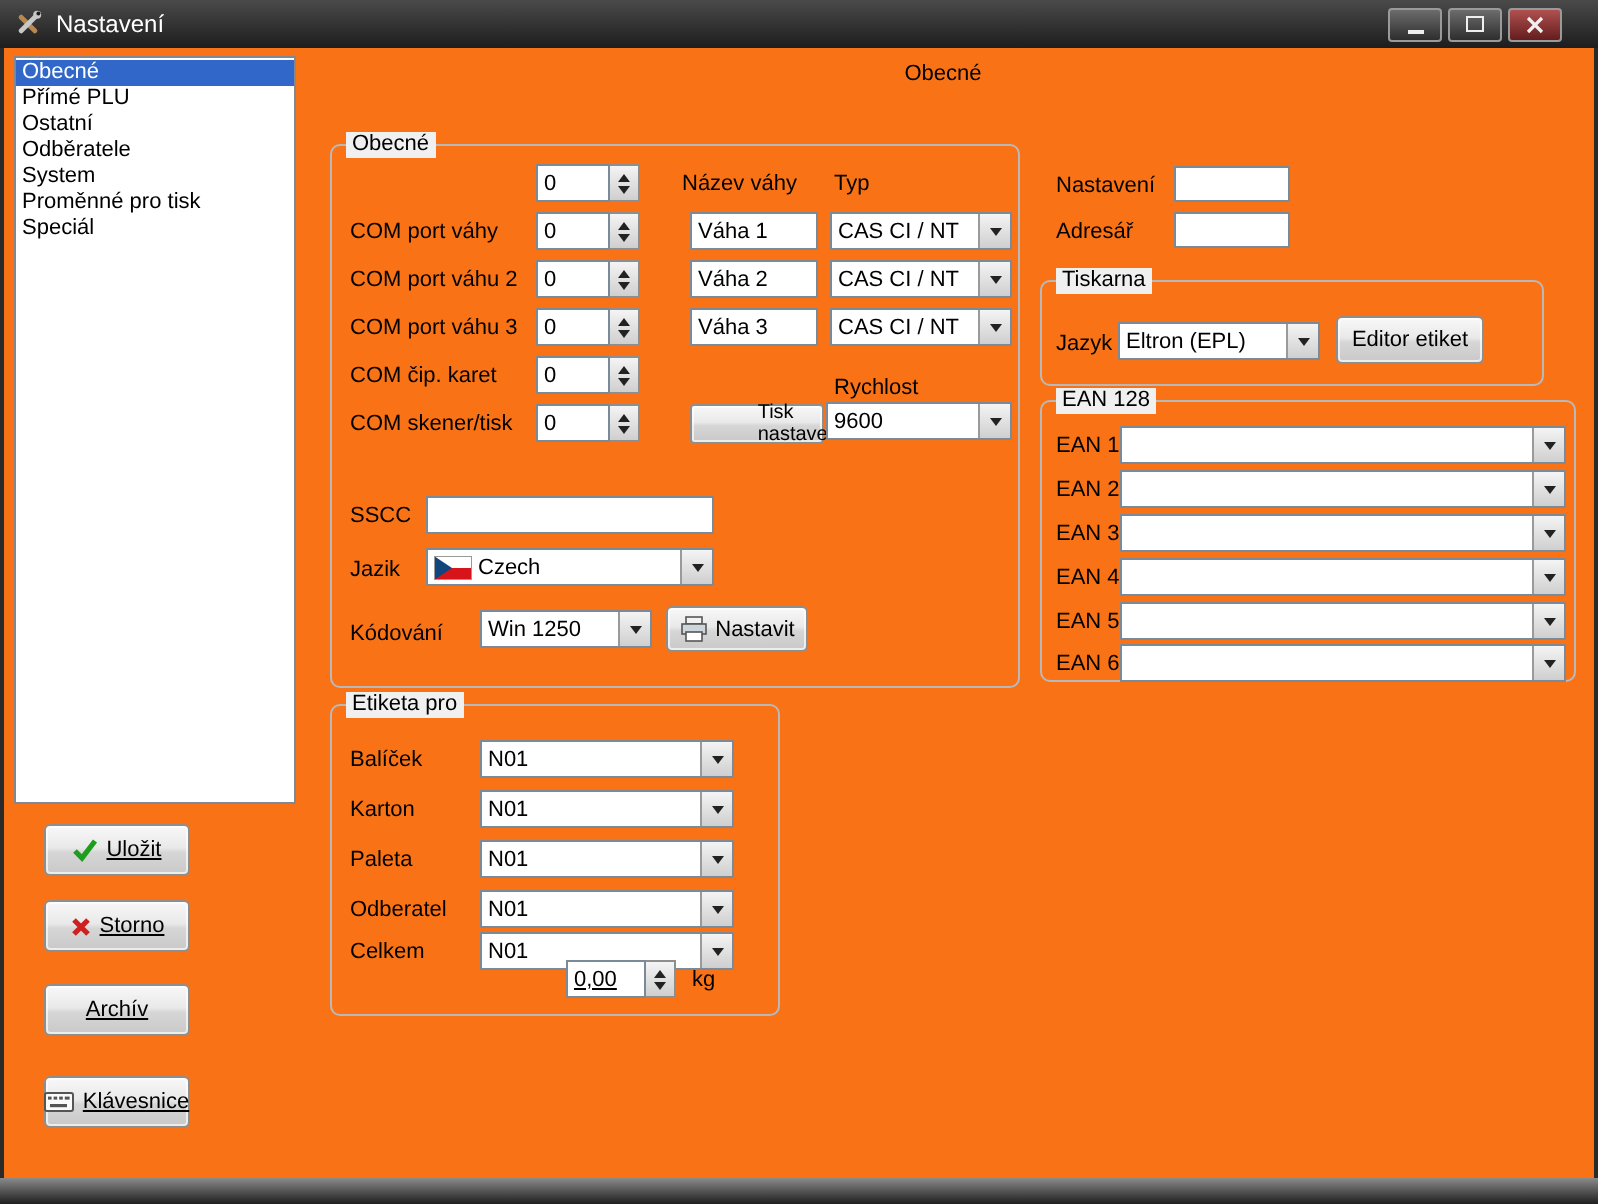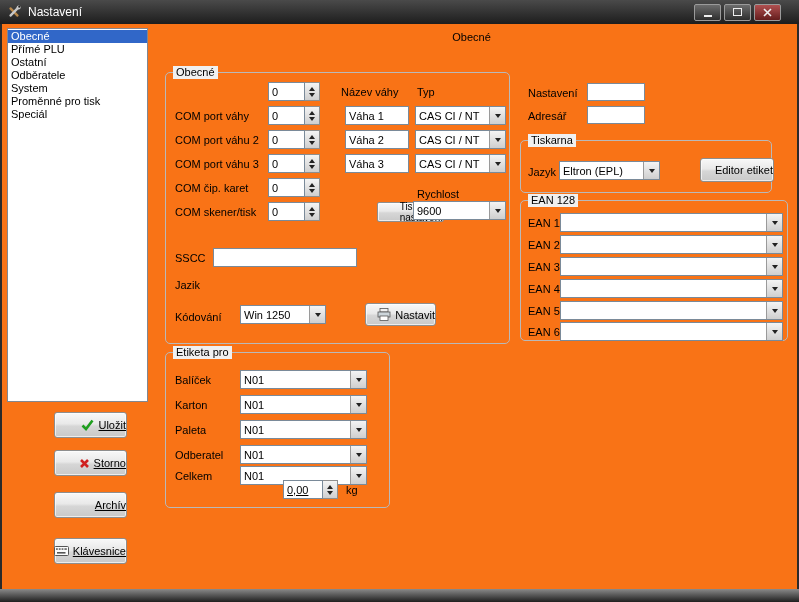--- a/index.html
+++ b/index.html
@@ -18,24 +18,24 @@
   .winbtn.close { background:linear-gradient(#b05050,#641d1d); }
   .min-glyph { width:8px; height:2px; background:#eee; margin-top:7px; }
   .max-glyph { width:9px; height:8px; border:1px solid #eee; }
   .side-border { position:absolute; top:24px; bottom:0; width:2px; background:#2a2a2a; z-index:15; }
   .bottom-bar { position:absolute; left:0; bottom:0; width:799px; height:13px;
                 background:linear-gradient(#8a8a8a,#1f1f1f); z-index:15; }
   .listbox { position:absolute; left:7px; top:28px; width:141px; height:374px;
              background:#fff; border:1px solid #828790; padding-top:1px; }
   .list-item { height:13px; line-height:13px; padding:0 3px; font-size:11px; white-space:nowrap; }
   .list-item.selected { background:#3167c8; color:#fff; }
-  .btn { position:absolute; display:flex; align-items:center; justify-content:flex-end;
+  .btn { position:absolute; display:flex; align-items:center; justify-content:center;
          gap:4px; border:1px solid #8e8e8e; border-radius:3px;
          background:linear-gradient(#f8f8f8,#e9e9e9 45%,#d6d6d6 55%,#c9c9c9);
-         box-shadow:inset 0 0 0 1px rgba(255,255,255,.65); font-size:11px;margin-left:32px; }
+         box-shadow:inset 0 0 0 1px rgba(255,255,255,.65); font-size:11px; }
   .btn-sm { font-size:10px; border-radius:2px;padding-left:44px; }
   .ulabel { text-decoration:underline; }
   .group { position:absolute; border:1px solid #b9b9b9; border-radius:5px; }
   .gtitle { position:absolute; top:-7px; left:7px; background:#f0f0f0; padding:0 3px;
             font-size:11px; line-height:13px; white-space:nowrap; }
   .lbl { position:absolute; font-size:11px; white-space:nowrap; }
   .tinput { position:absolute; border:1px solid #7a8a99; background:#fff; height:19px;
             font-size:11px; font-family:inherit; padding:0 3px; outline:none; }
   .combo { position:absolute; height:19px; border:1px solid #7a8a99; background:#fff;
            display:flex; align-items:center; }
@@ -236,20 +236,34 @@
     <span class="combo-text">9600</span>
     <span class="combo-btn">
         <span class="arrow-down"></span>
       </span>
   </div>
 
   <span class="lbl" style="left:175px;top:252px">SSCC</span>
   <input class="tinput" style="left: 213px; top: 248px; width: 144px;" value="">
 
   <span class="lbl" style="left:175px;top:279px">Jazik</span>
+  <div class="combo" style="left:213px;top:274px;width:144px">
+    <span class="flag-wrap">
+      <svg width="19" height="12" viewBox="0 0 19 12">
+        <rect width="19" height="6" fill="#ffffff"></rect>
+        <rect y="6" width="19" height="6" fill="#d7141a"></rect>
+        <polygon points="0,0 9,6 0,12" fill="#11457e"></polygon>
+        <rect x="0.25" y="0.25" width="18.5" height="11.5" fill="none" stroke="#999" stroke-width="0.5"></rect>
+      </svg>
+    </span>
+    <span class="combo-text">Czech</span>
+    <span class="combo-btn">
+        <span class="arrow-down"></span>
+      </span>
+  </div>
 
   <span class="lbl" style="left:175px;top:311px">Kódování</span>
   <div class="combo" style="left:240px;top:305px;width:86px">
     <span class="combo-text">Win 1250</span>
     <span class="combo-btn">
         <span class="arrow-down"></span>
       </span>
   </div>
   <div class="btn" style="left:333px;top:303px;width:71px;height:23px">
     <span class="icon">

